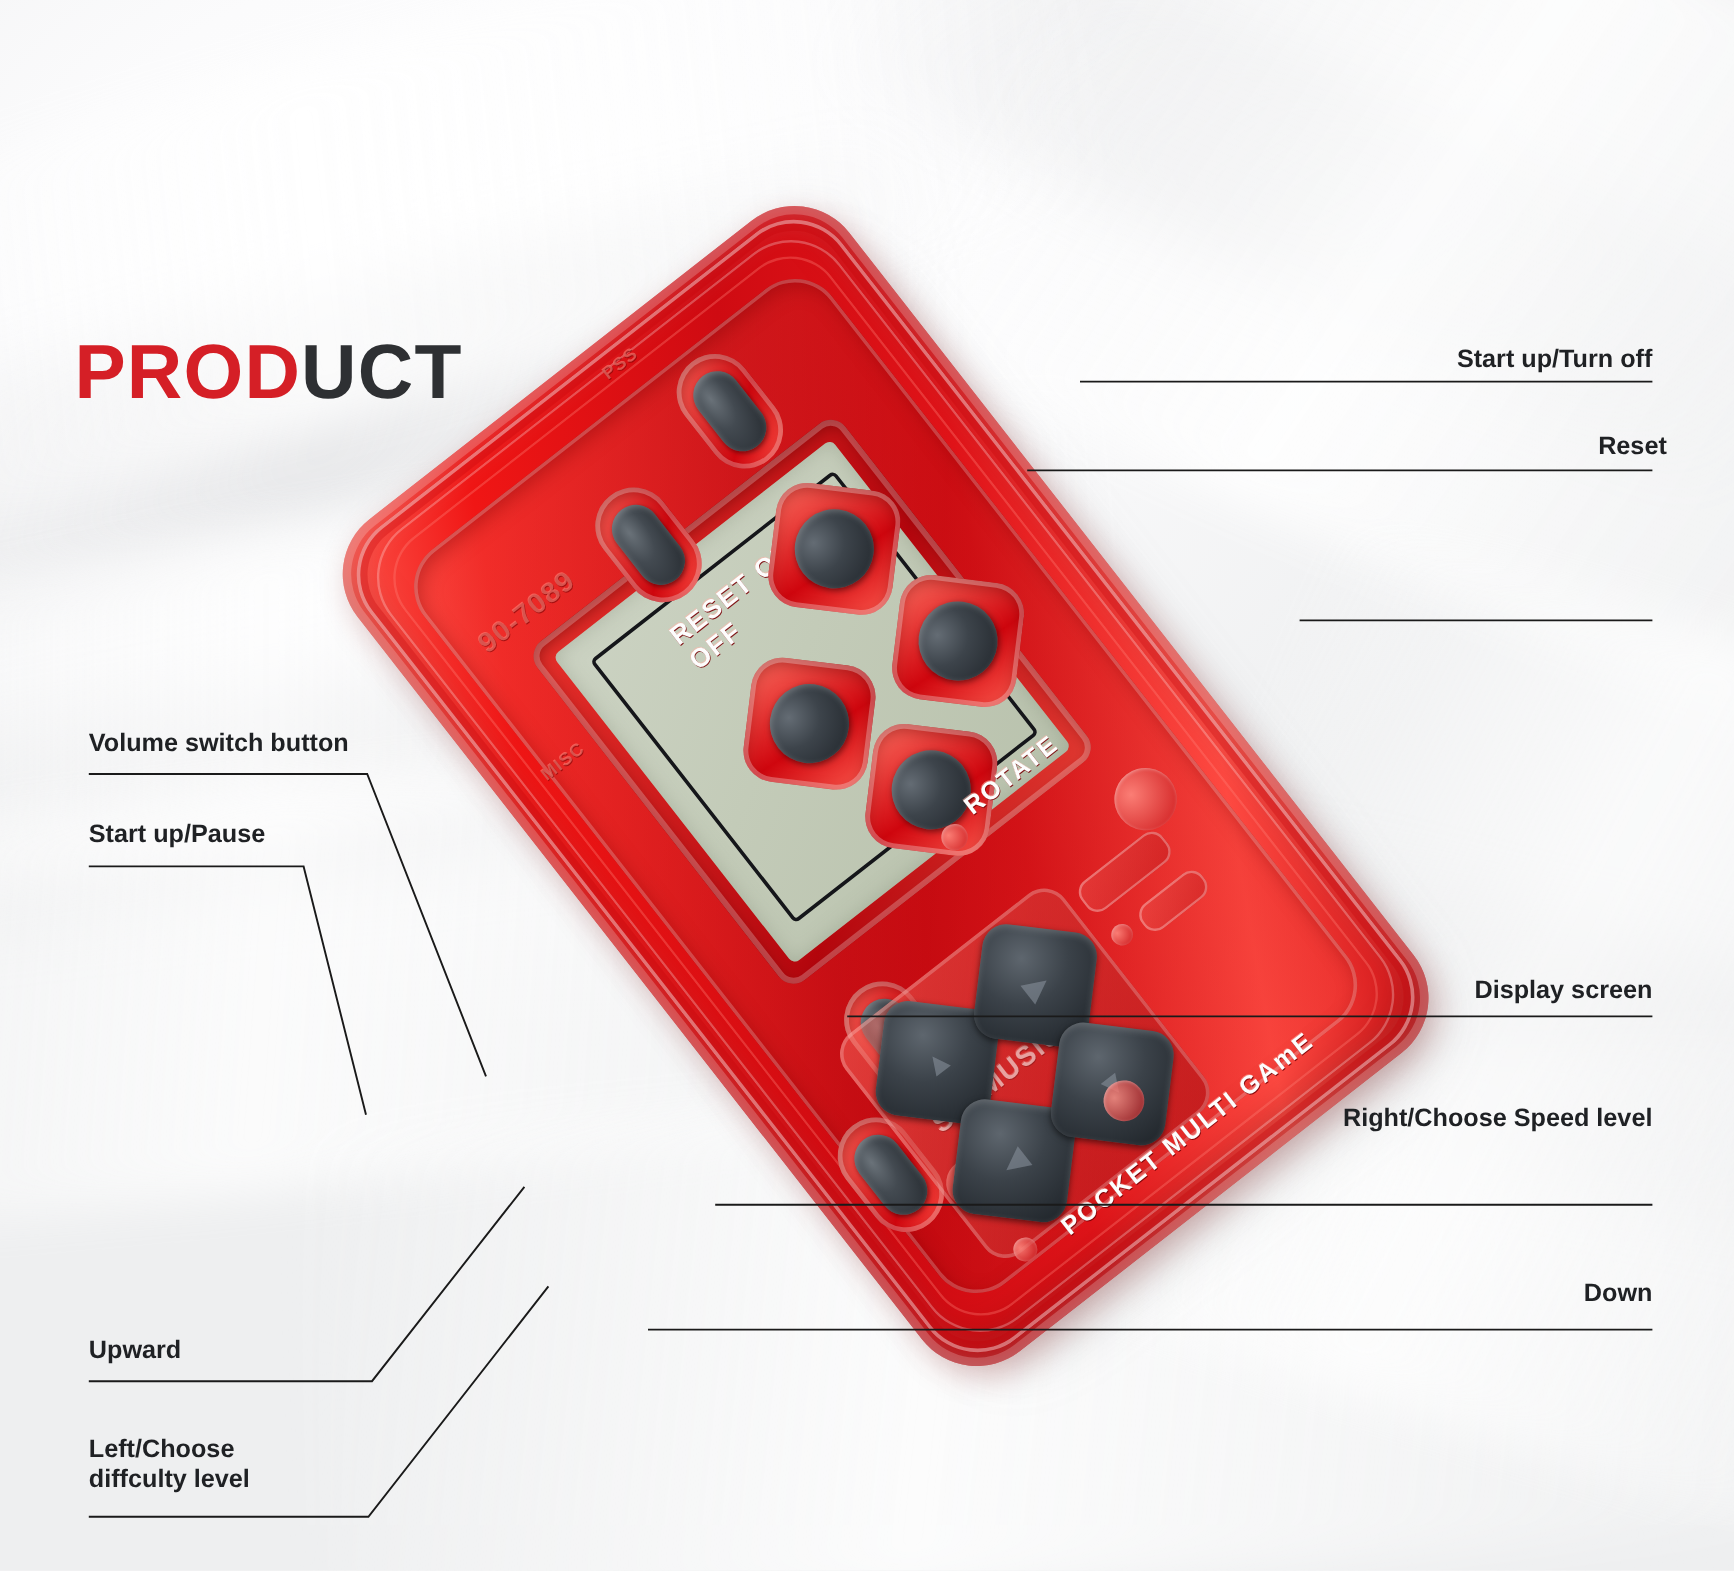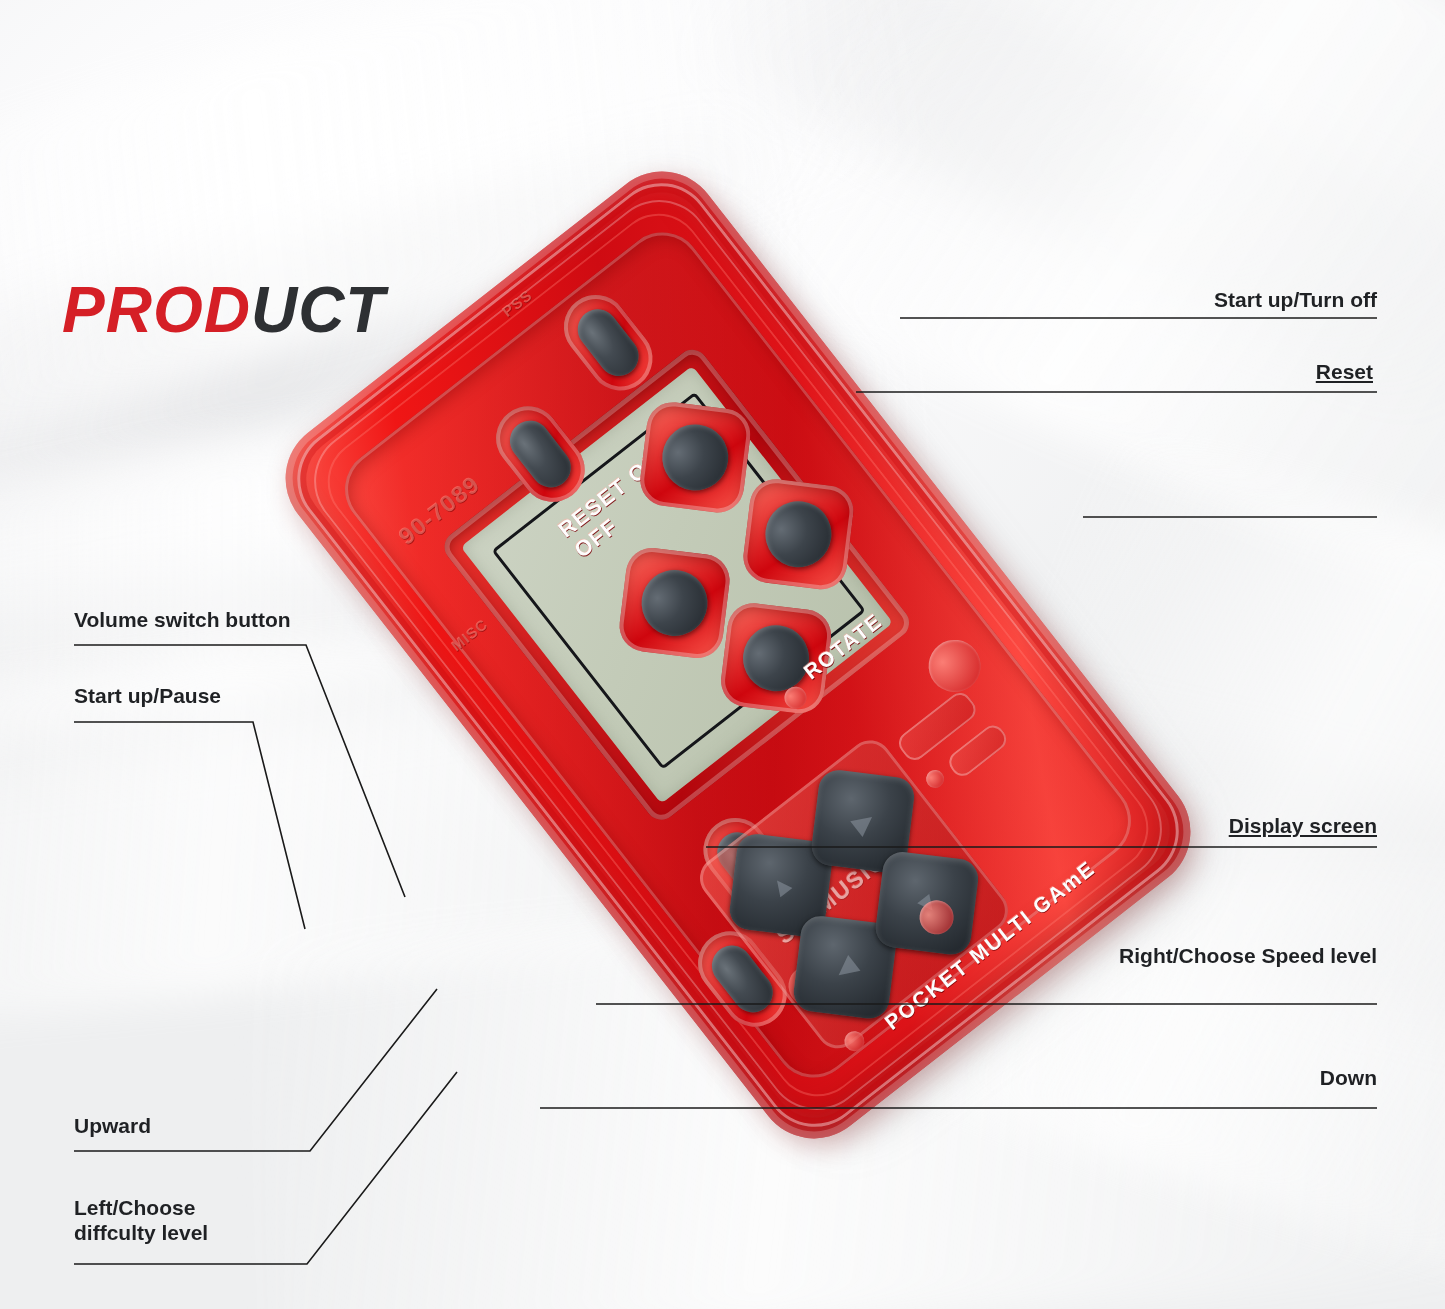--- a/index.html
+++ b/index.html
@@ -48,21 +48,21 @@
 
   
   #title {
     position: absolute; left: 62px; top: 138px;
     font-size: 64px; font-weight: 700; letter-spacing: 1px;
     line-height: 1.08;
     white-space: pre;
   }
   #title .dark { color: #2e3033; }
   #title .red  { color: #d51f26; }
-  #title .row  { display:block;font-style:italic; }
+  #title .row  { display:block; }
 
   
   .label {
     position: absolute;
     font-size: 21px; font-weight: 700;
     color: #1f2124;
     line-height: 1.18;
     white-space: pre-line;
   }
   .label.right { text-align: right; }
@@ -347,26 +347,26 @@
       <path name="sp" d="M74,722 L253,722 L305,929"></path>
 
       <path d="M74,1151 L310,1151 L437,989"></path>
 
       <path d="M74,1264 L307,1264 L457,1072"></path>
     </g>
   </svg>
 
   <div class="label right" style="right:68px; top:288px;">Start up/Turn off</div>
 
-  <div class="label right" style="right:72px; top:360px;text-decoration:underline;">Reset</div>
-
-
-  <div class="label right" style="right:68px; top:814px;text-decoration:underline;">Display screen</div>
-
-  <div class="label right" style="right:68px; top:944px;">Right/Choose Speed level</div>
+  <div class="label right" style="right:56px; top:360px;">Reset</div>
+
+
+  <div class="label right" style="right:68px; top:814px;">Display screen</div>
+
+  <div class="label right" style="right:68px; top:920px;">Right/Choose Speed level</div>
 
   <div class="label right" style="right:68px; top:1066px;">Down</div>
 
   <div class="label left" style="left:74px; top:608px;">Volume switch button</div>
 
   <div class="label left" style="left:74px; top:684px;">Start up/Pause</div>
 
   <div class="label left" style="left:74px; top:1114px;text-align:right;">Upward</div>
 
   <div class="label left" style="left:74px; top:1196px;">Left/Choose

